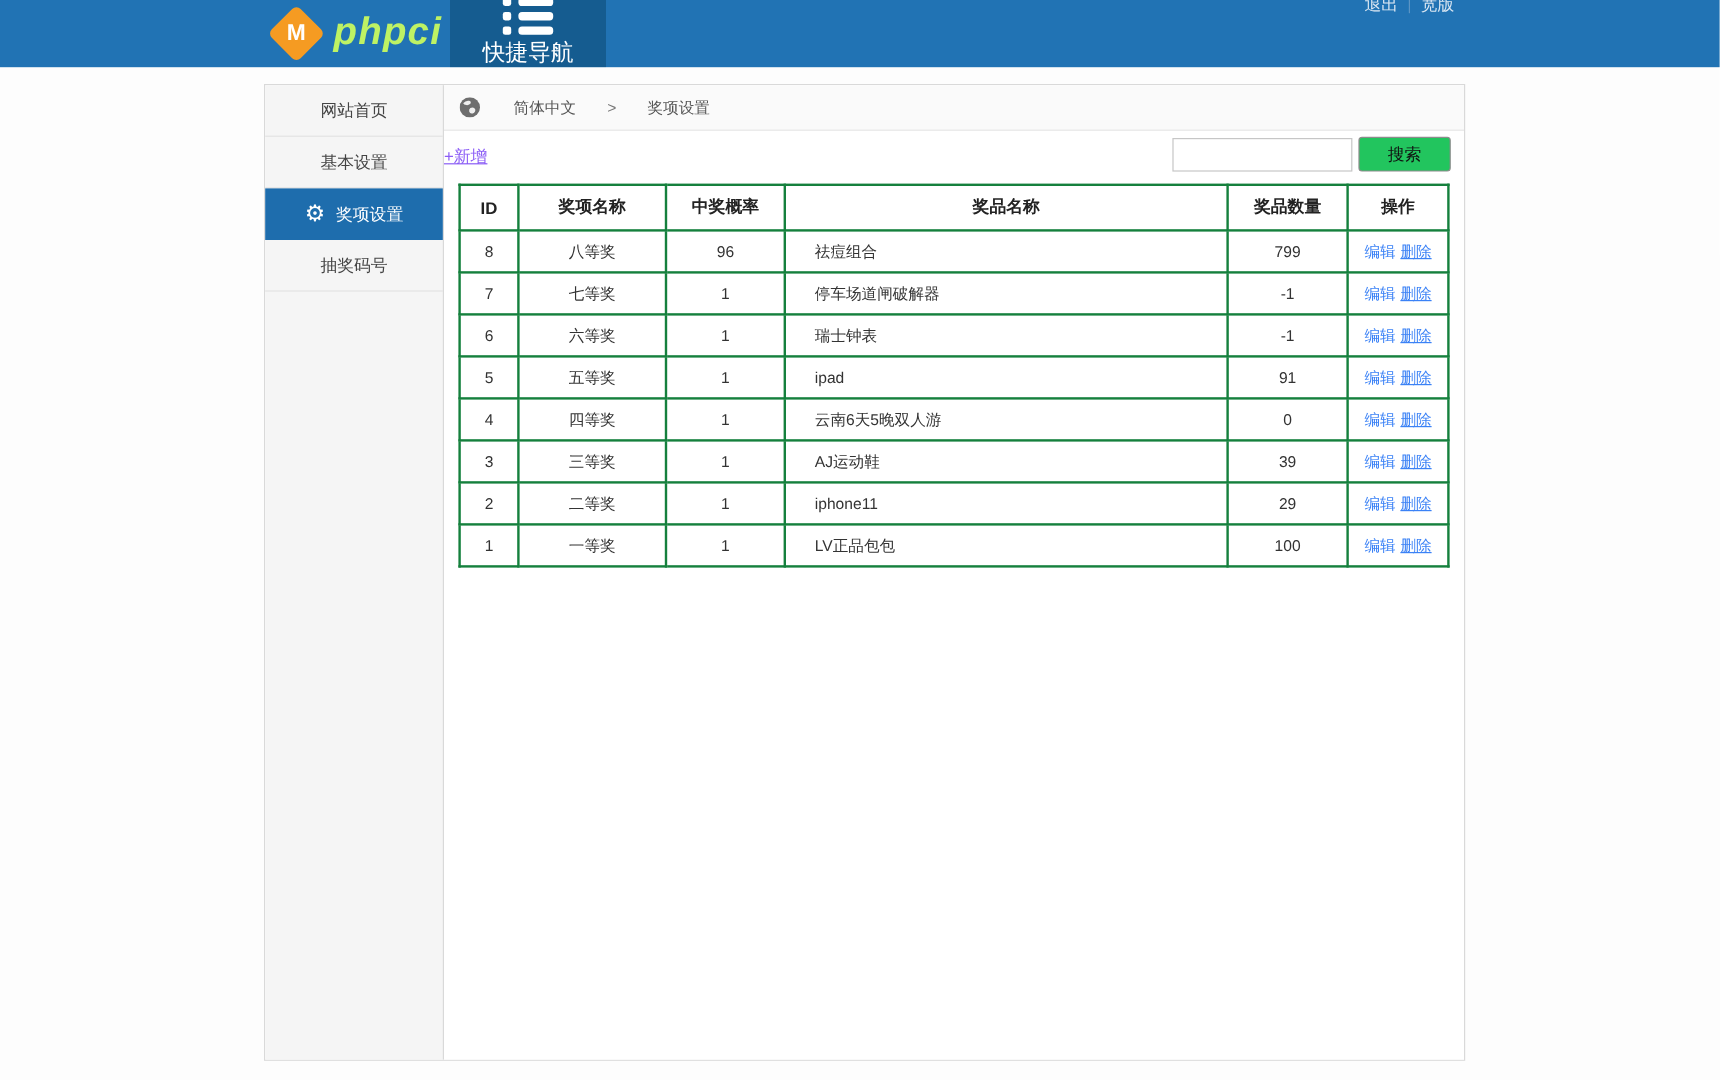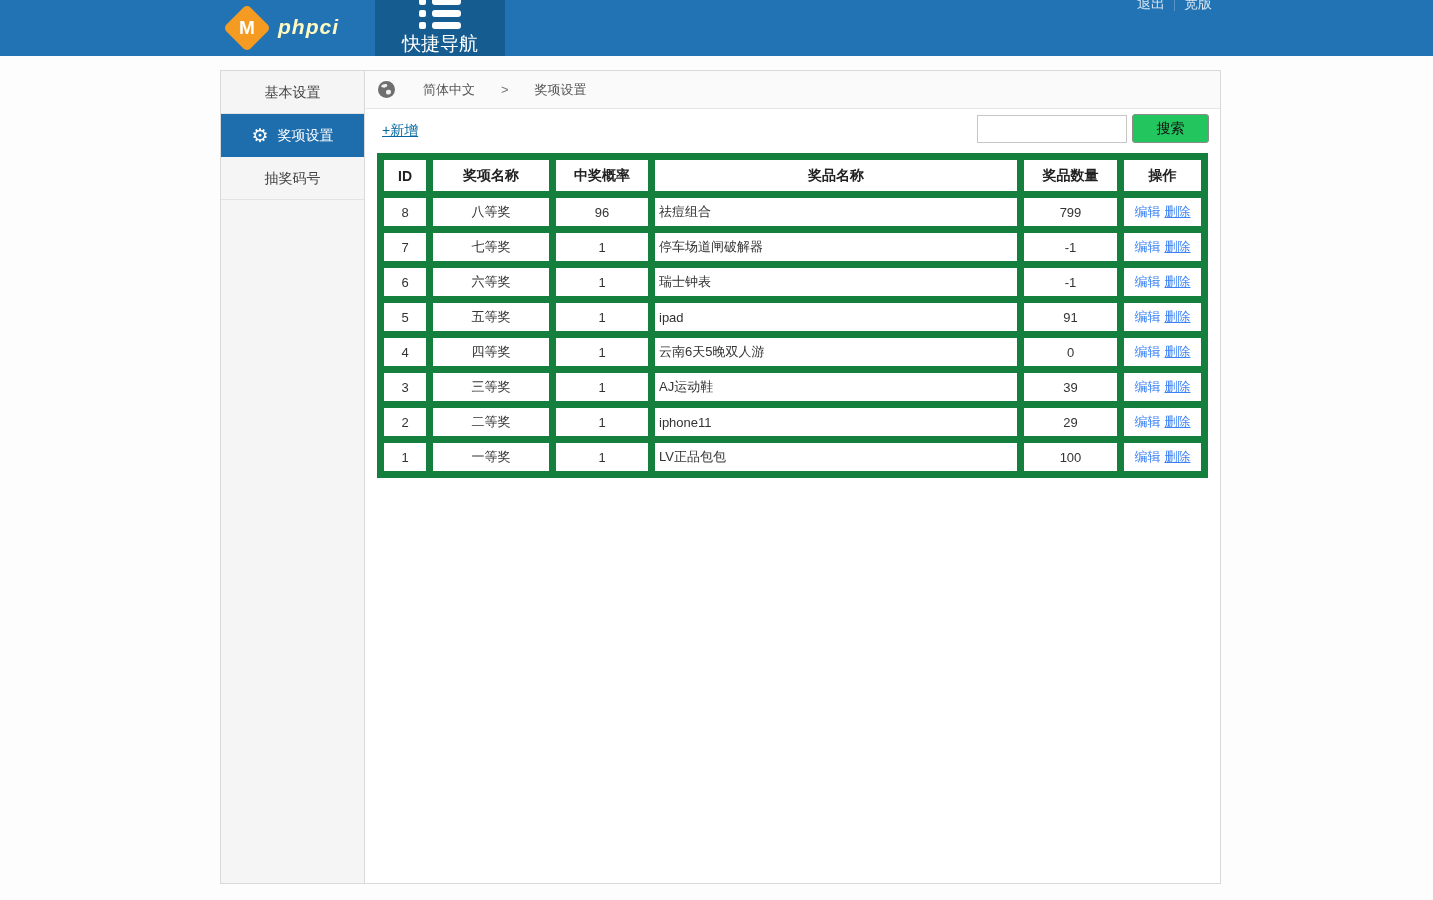--- a/index.html
+++ b/index.html
@@ -6,21 +6,21 @@
   html,body { width:1433px; height:900px; background:#fdfdfd;
     font-family:"Liberation Sans","DejaVu Sans",sans-serif; color:#333; }
 
   
   .header { position:absolute; left:0; top:0; width:1433px; height:56px;
     background:#2173b4; overflow:hidden; z-index:5; }
   .logo { position:absolute; left:230px; top:8px; display:flex; align-items:center; }
   .logo-diamond { width:34px; height:34px; background:#f59b22; transform:rotate(45deg);
     border-radius:5px; display:flex; align-items:center; justify-content:center; margin:3px 6px 0 0; }
   .logo-diamond span { transform:rotate(-45deg); color:#fff; font-weight:bold; font-size:19px; }
-  .logo-text { color:#fef9c3; font-size:21px; font-weight:bold; font-style:italic;
+  .logo-text { color:#bef264; font-size:32px; font-weight:bold; font-style:italic;
     letter-spacing:1px; margin-left:8px; }
   .nav-tab { position:absolute; left:375px; top:0; width:130px; height:56px;
     background:#155c90; text-align:center; cursor:pointer; }
   .menu-icon { width:42px; margin:-7px auto 2px auto; }
   .menu-icon .mrow { display:flex; align-items:center; margin-top:5px; }
   .menu-icon .dot { width:7px; height:7px; background:#fff; border-radius:2px; }
   .menu-icon .bar { width:29px; height:7px; background:#fff; border-radius:3px; margin-left:6px; }
   .nav-tab .tab-label { color:#fff; font-size:19px; }
   .header-links { position:absolute; right:212px; top:-5px; display:flex;
     align-items:center; font-size:14px; }
@@ -41,37 +41,37 @@
   .side-item.active .gear { display:inline-block; color:#fff; font-size:19px; line-height:1; }
 
   
   .main { flex:1; background:#fff; position:relative; }
   .breadcrumb { height:38px; background:#fafafa; border-bottom:1px solid #e6e6e6;
     display:flex; align-items:center; padding-left:13px; font-size:13px; color:#555;gap:20px; }
   .breadcrumb svg { margin-right:8px; }
   .breadcrumb .crumb-sep { margin:0 6px; color:#777; }
 
   .toolbar { position:relative; height:44px; }
-  .add-link { position:absolute; left:17px; top:13px; font-size:14px;
-    color:#0369a1; text-decoration:underline; }
+  .add-link { position:absolute; left:0; top:13px; font-size:14px;
+    color:#8b5cf6; text-decoration:underline; }
   .search-input { position:absolute; right:93px; top:6px; width:150px; height:28px;
     border:1px solid #c6c6c6; background:#fff; padding:0 6px; font-size:13px; outline:none; }
   .search-btn { position:absolute; right:11px; top:5px; width:77px; height:29px;
     background:#22c55e; border:1px solid #8c8c8c; border-radius:3px; font-size:14px;
     color:#111; cursor:pointer; font-family:inherit; }
 
   
   table { border-collapse:collapse; margin:0 12px; width:822px; table-layout:fixed;
     font-size:13px; color:#333; }
-  th, td { border:7px solid #15803d; text-align:center; }
+  th, td { border:2px solid #15803d; text-align:center; }
   th { height:38px; font-size:14px; font-weight:bold; color:#222; background:#fff; }
   td { height:35px; }
   col.c-id { width:49px; } col.c-name { width:123px; } col.c-prob { width:99px; }
   col.c-prize { width:369px; } col.c-qty { width:100px; } col.c-op { width:84px; }
-  td.left { text-align:left; padding-left:4px; }
+  td.left { text-align:left; padding-left:24px; }
   td a { color:#3b82f6; text-decoration:none; cursor:pointer; }
   td a + a { margin-left:4px;text-decoration:underline; }
 </style>
 </head>
 <body>
 
 <div class="header">
   <div class="logo">
     <div class="logo-diamond">
       <span>M</span>
@@ -98,20 +98,24 @@
   <div class="header-links">
     <a>退出</a>
     <span class="sep"></span>
     <a>宽版</a>
   </div>
 </div>
 
 <div class="wrapper">
 
   <div class="sidebar">
+    <div class="side-item">
+
+      <span class="side-label">网站首页</span>
+    </div>
 
     <div class="side-item">
 
       <span class="side-label">基本设置</span>
     </div>
 
     <div class="side-item active">
       <span class="gear">⚙</span>
       <span class="side-label">奖项设置</span>
     </div>

